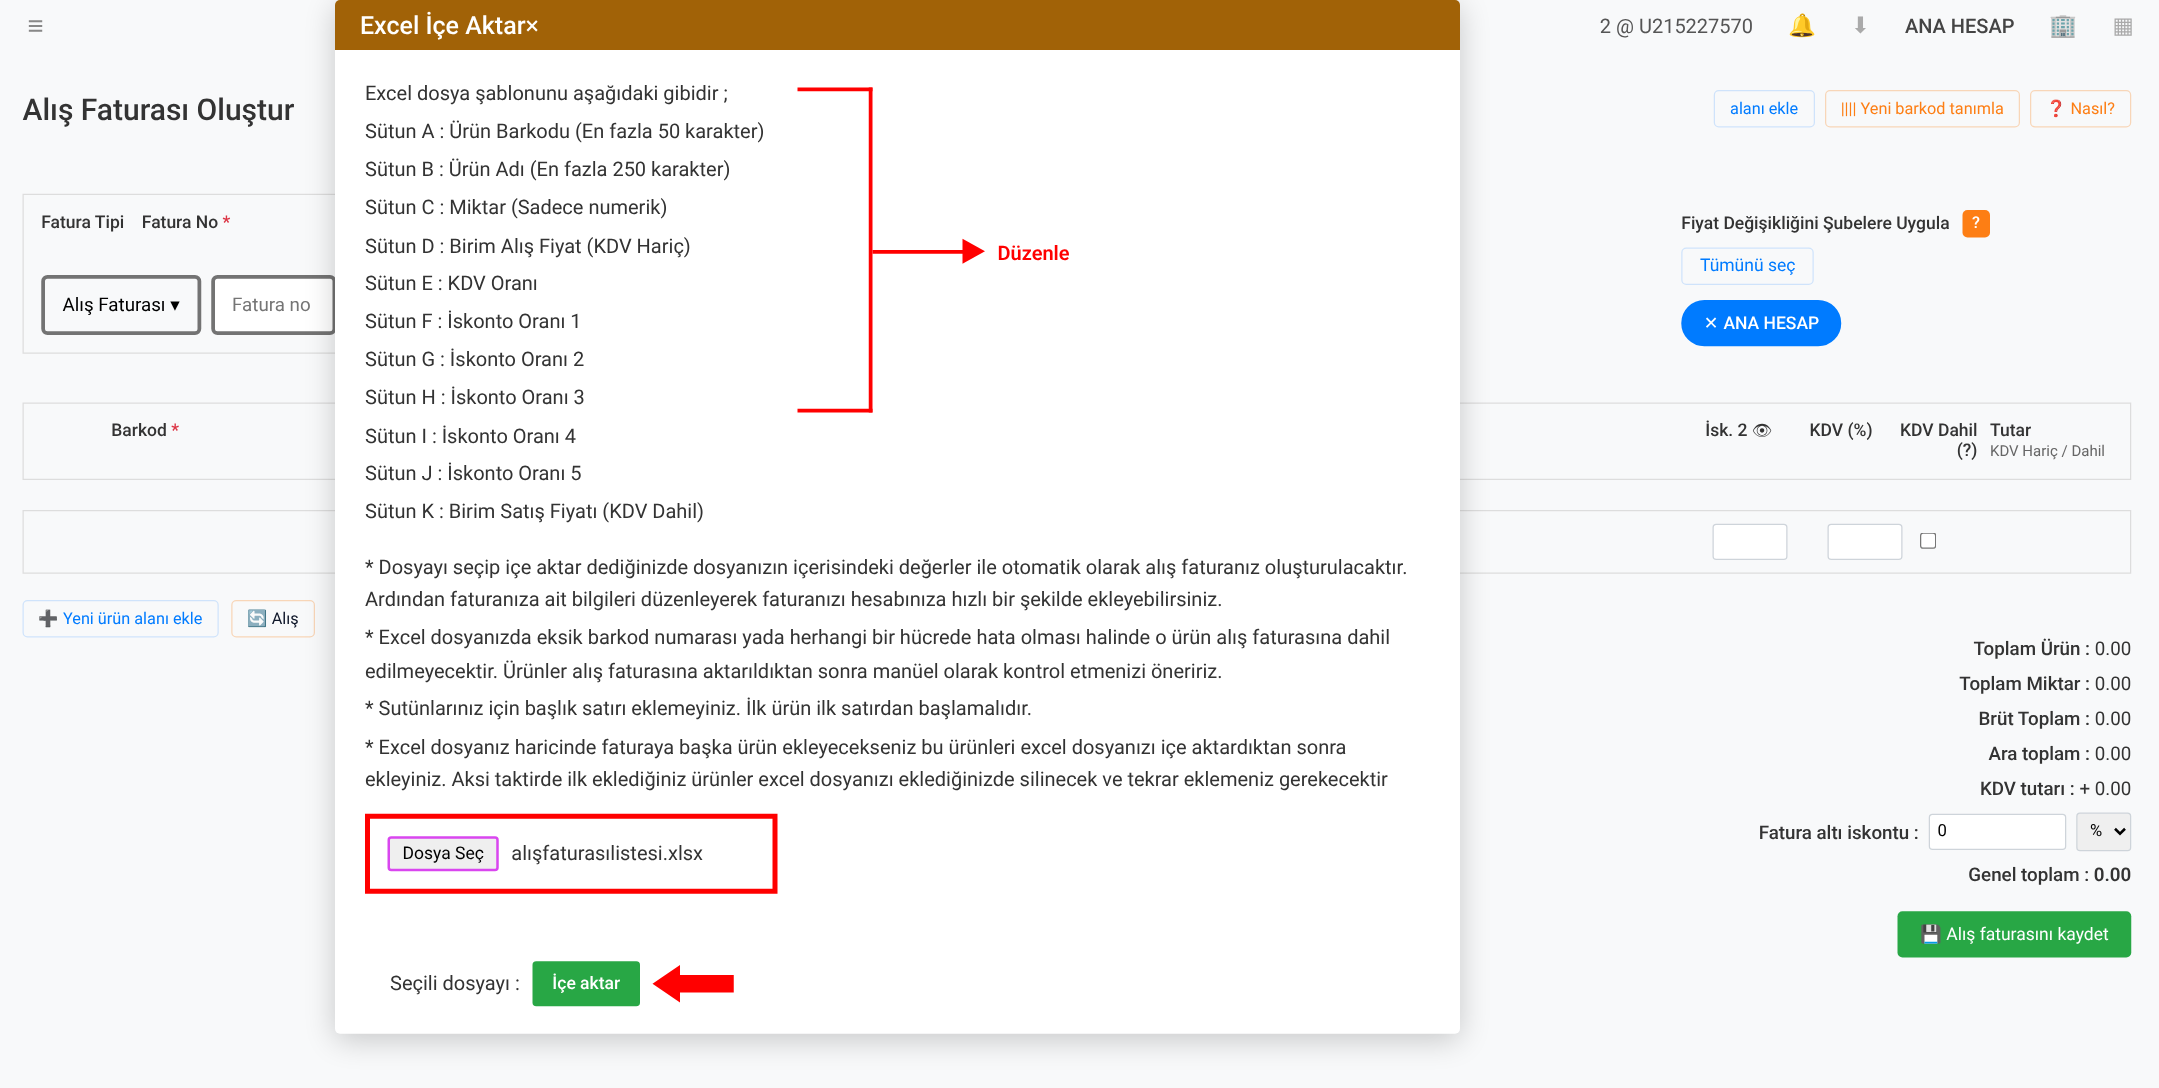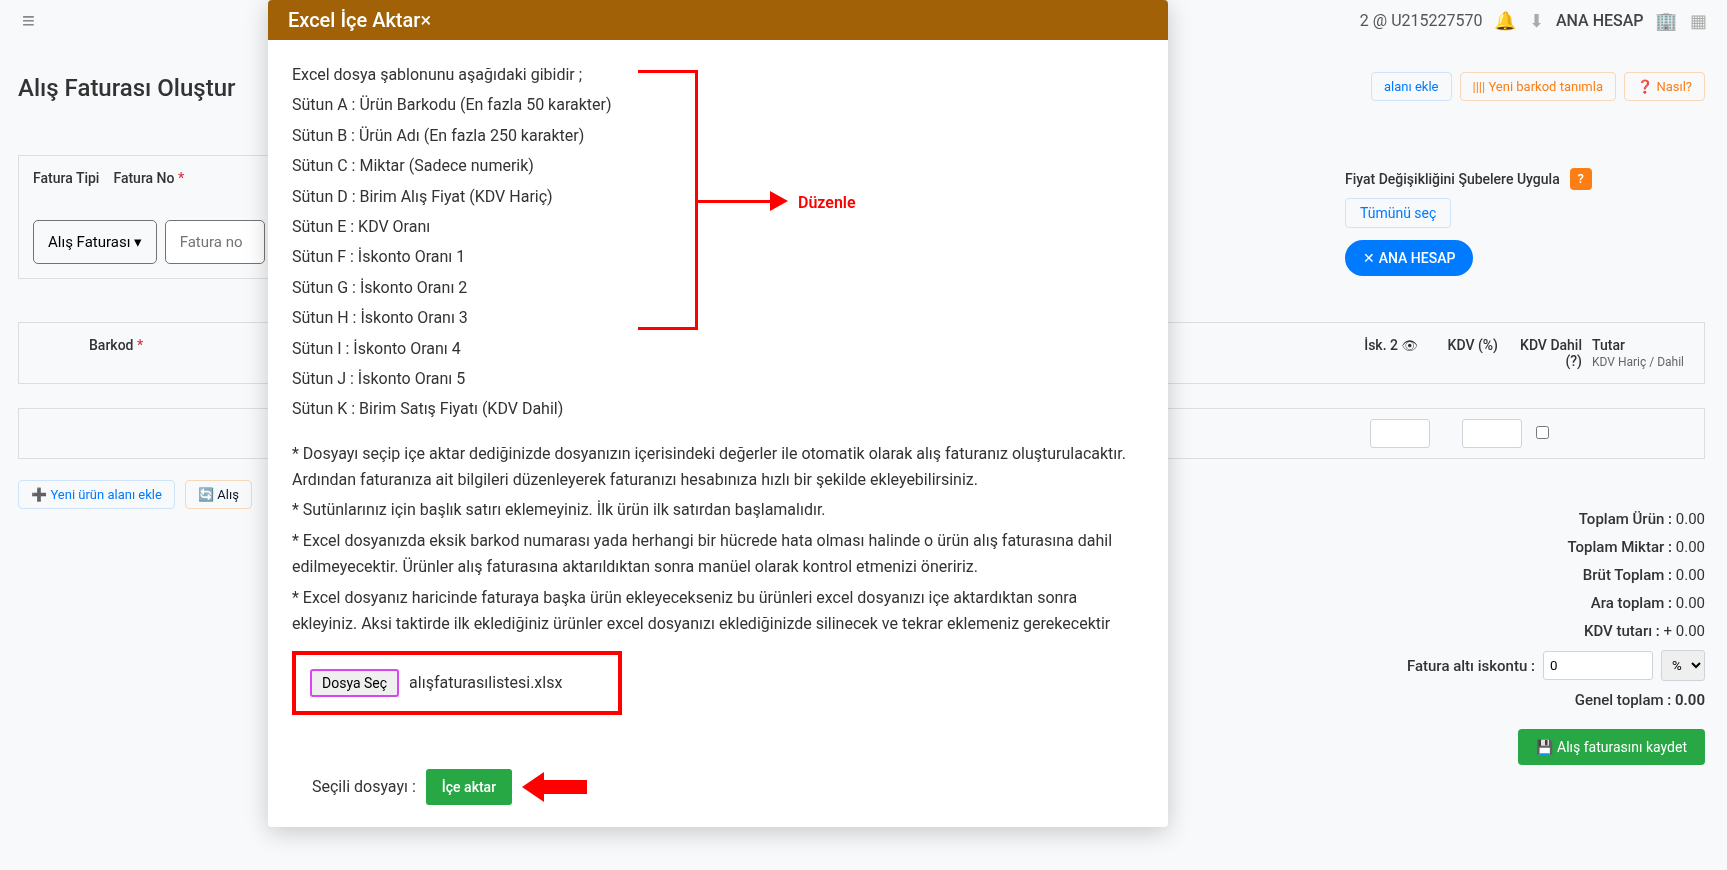--- a/index.html
+++ b/index.html
@@ -1,37 +1,37 @@
 <!DOCTYPE html>
 <html><head>
   <meta charset="utf-8">
   <style>
     * { box-sizing: border-box; margin: 0; padding: 0; font-family: -apple-system, BlinkMacSystemFont, "Segoe UI", Roboto, sans-serif; }
     body { background: #f8f9fa; position: relative; width: 1727px; height: 870px; overflow: hidden; }
     
     
-    .topbar { position: absolute; top: 0; right: 0; height: 40px; display: flex; align-items: center; gap: 12px; padding: 0 20px; color: #555; }
+    .topbar { position: absolute; top: 0; right: 0; height: 40px; display: flex; align-items: center; gap: 28px; padding: 0 20px; color: #555; }
     .topbar .acct { font-weight: 500; color: #444; }
     .topbar .icon { font-size: 18px; color: #aaa; }
     .menu-icon { position: absolute; top: 8px; left: 22px; font-size: 22px; color: #888; cursor: pointer; }
     
     
     .page-title { position: absolute; top: 74px; left: 18px; font-size: 24px; font-weight: 500; color: #333; }
     
     .top-buttons { position: absolute; top: 72px; right: 22px; display: flex; gap: 8px; }
     .btn { padding: 6px 12px; border: 1px solid; border-radius: 4px; font-size: 13px; cursor: pointer; background: transparent; }
     .btn-ekle { color: #007bff; border-color: #cfe3fb; }
     .btn-barkod { color: #fd7e14; border-color: #f8d6b8; text-align: right; }
     .btn-nasil { color: #fd7e14; border-color: #f8d6b8; }
     
     .form-section { position: absolute; top: 155px; left: 18px; right: 22px; }
     .field-group { display: flex; flex-direction: column; }
     .field-label { font-size: 14px; color: #333; font-weight: 500; margin-bottom: 4px; }
     .req { color: #dc3545; }
-    .select-ctrl, .input-ctrl { padding: 12px 14px; border: 1px solid #737373; border-radius: 5px; font-size: 15px; }
+    .select-ctrl, .input-ctrl { padding: 12px 14px; border: 3px solid #737373; border-radius: 5px; font-size: 15px; }
     
     .right-panel { position: absolute; top: 168px; right: 22px; width: 360px; }
     .right-panel .panel-label { font-size: 14px; color: #333; font-weight: 500; margin-bottom: 8px; display: flex; align-items: center; gap: 10px; }
     .help-badge { display: inline-block; background: #fd7e14; color: #fff; width: 22px; height: 22px; border-radius: 4px; text-align: center; line-height: 22px; font-size: 13px; }
     .tumunu-btn { padding: 6px 14px; border: 1px solid #cfe3fb; color: #007bff; border-radius: 4px; font-size: 14px; cursor: pointer; background: transparent; }
     .ana-hesap-pill { display: inline-flex; align-items: center; gap: 4px; margin-top: 12px; padding: 8px 16px; background: #007bff; color: #fff; border-radius: 20px; font-size: 14px; font-weight: 500; border: 2px solid #007bff; }
     
     .table-header { position: absolute; top: 322px; left: 18px; right: 22px; display: flex; border: 1px solid #ddd; padding: 14px 12px; font-size: 14px; color: #333; font-weight: 500; }
     .th-barkod { width: 140px; margin-left: 58px; }
     .th-spacer { flex: 1; }
@@ -188,22 +188,22 @@
     <p>Sütun D : Birim Alış Fiyat (KDV Hariç)</p>
     <p>Sütun E : KDV Oranı</p>
     <p>Sütun F : İskonto Oranı 1</p>
     <p>Sütun G : İskonto Oranı 2</p>
     <p>Sütun H : İskonto Oranı 3</p>
     <p>Sütun I : İskonto Oranı 4</p>
     <p>Sütun J : İskonto Oranı 5</p>
     <p>Sütun K : Birim Satış Fiyatı (KDV Dahil)</p>
 
     <p class="desc">* Dosyayı seçip içe aktar dediğinizde dosyanızın içerisindeki değerler ile otomatik olarak alış faturanız oluşturulacaktır. Ardından faturanıza ait bilgileri düzenleyerek faturanızı hesabınıza hızlı bir şekilde ekleyebilirsiniz.</p>
+    <p class="note">* Excel dosyanızda eksik barkod numarası yada herhangi bir hücrede hata olması halinde o ürün alış faturasına dahil edilmeyecektir. Ürünler alış faturasına aktarıldıktan sonra manüel olarak kontrol etmenizi öneririz.</p>
     <p class="note">* Sutünlarınız için başlık satırı eklemeyiniz. İlk ürün ilk satırdan başlamalıdır.</p>
-    <p class="note">* Excel dosyanızda eksik barkod numarası yada herhangi bir hücrede hata olması halinde o ürün alış faturasına dahil edilmeyecektir. Ürünler alış faturasına aktarıldıktan sonra manüel olarak kontrol etmenizi öneririz.</p>
     <p class="note">* Excel dosyanız haricinde faturaya başka ürün ekleyecekseniz bu ürünleri excel dosyanızı içe aktardıktan sonra ekleyiniz. Aksi taktirde ilk eklediğiniz ürünler excel dosyanızı eklediğinizde silinecek ve tekrar eklemeniz gerekecektir</p>
 
     <div class="file-area">
       <button class="file-btn">Dosya Seç</button>
       <span class="file-name">alışfaturasılistesi.xlsx</span>
     </div>
 
     <div class="import-row" style="padding-left:20px;">
       <span>Seçili dosyayı :</span>
       <button class="import-btn">İçe aktar</button>

